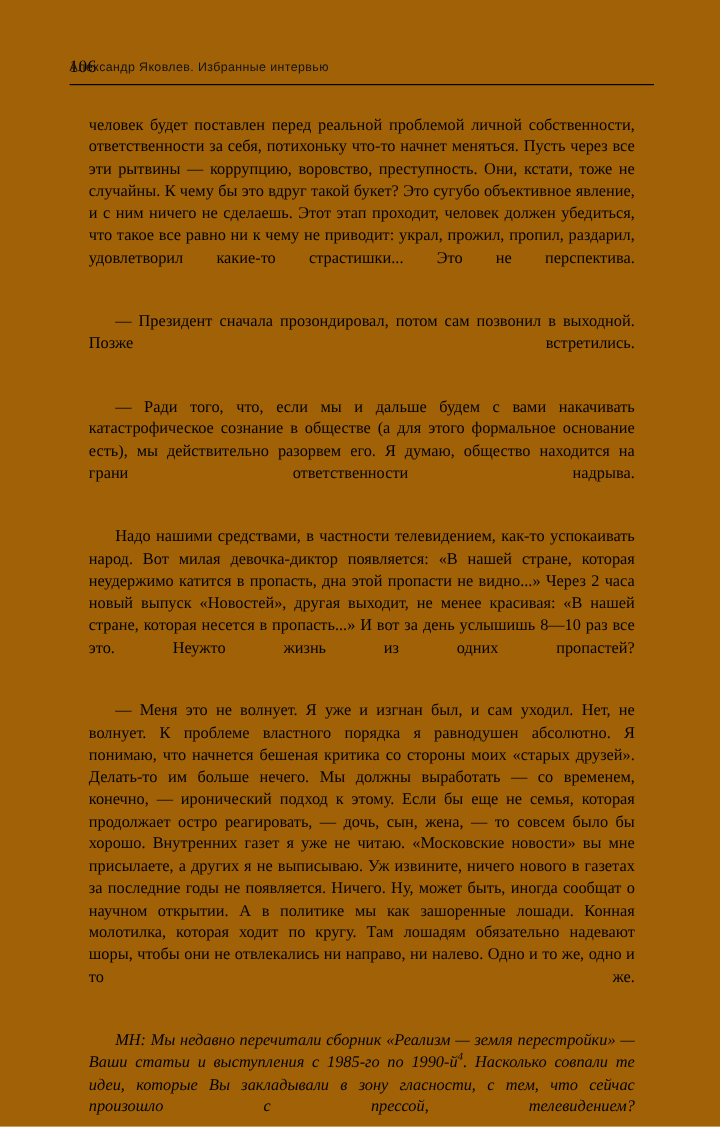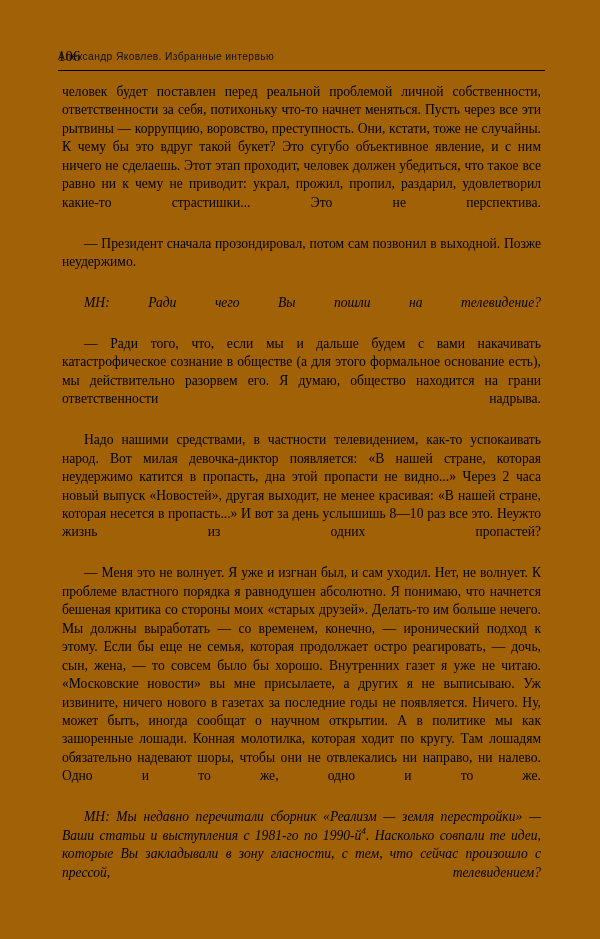--- a/index.html
+++ b/index.html
@@ -65,21 +65,21 @@
 
   
   .textblock {
     position: absolute;
     left: 58px;
     top: 79px;
     width: 487px;
   }
 
   p.para {
-    margin: 4px;
+    margin: 16px;
     padding: 0;
     font-size: 13.6px;
     line-height: 18.45px;
     text-align: justify;
     text-justify: inter-word;
     -webkit-hyphens: none;
     hyphens: none;
     word-spacing: 0.1px;
   }
   p.indent {
@@ -113,21 +113,20 @@
 <div class="page">
 
   <div class="running-head">
     <div class="folio">106</div>
     <div class="head-title">Александр Яковлев. Избранные интервью</div>
   </div>
   <div class="head-rule"></div>
 
   <div class="textblock" id="textblock">
       <p class="para flush">человек будет поставлен перед реальной проблемой личной собственности, ответственности за себя, потихоньку что-то начнет меняться. Пусть через все эти рытвины — коррупцию, воровство, преступность. Они, кстати, тоже не случайны. К чему бы это вдруг такой букет? Это сугубо объективное явление, и с ним ничего не сделаешь. Этот этап проходит, человек должен убедиться, что такое все равно ни к чему не приводит: украл, прожил, пропил, раздарил, удовлетворил какие-то страстишки... Это не перспектива.</p>
-      <p class="para indent">— Президент сначала прозондировал, потом сам позвонил в выходной. Позже неудержимо.</p>
-      <p class="para q">МН: Ради чего Вы пошли на телевидение?</p>
+      <p class="para indent">— Президент сначала прозондировал, потом сам позвонил в выходной. Позже встретились.</p>
       <p class="para indent">— Ради того, что, если мы и дальше будем с вами накачивать катастрофическое сознание в обществе (а для этого формальное основание есть), мы действительно разорвем его. Я думаю, общество находится на грани ответственности надрыва.</p>
       <p class="para indent">Надо нашими средствами, в частности телевидением, как-то успокаивать народ. Вот милая девочка-диктор появляется: «В нашей стране, которая неудержимо катится в пропасть, дна этой пропасти не видно...» Через 2 часа новый выпуск «Новостей», другая выходит, не менее красивая: «В нашей стране, которая несется в пропасть...» И вот за день услышишь 8—10 раз все это. Неужто жизнь из одних пропастей?</p>
       <p class="para indent">— Меня это не волнует. Я уже и изгнан был, и сам уходил. Нет, не волнует. К проблеме властного порядка я равнодушен абсолютно. Я понимаю, что начнется бешеная критика со стороны моих «старых друзей». Делать-то им больше нечего. Мы должны выработать — со временем, конечно, — иронический подход к этому. Если бы еще не семья, которая продолжает остро реагировать, — дочь, сын, жена, — то совсем было бы хорошо. Внутренних газет я уже не читаю. «Московские новости» вы мне присылаете, а других я не выписываю. Уж извините, ничего нового в газетах за последние годы не появляется. Ничего. Ну, может быть, иногда сообщат о научном открытии. А в политике мы как зашоренные лошади. Конная молотилка, которая ходит по кругу. Там лошадям обязательно надевают шоры, чтобы они не отвлекались ни направо, ни налево. Одно и то же, одно и то же.</p>
-      <p class="para q"><span>МН: Мы недавно перечитали сборник «Реализм — земля перестройки» — Ваши статьи и выступления с 1981-го по 1990-й</span><sup class="fn">4</sup><span>. Насколько совпали те идеи, которые Вы закладывали в зону гласности, с тем, что сейчас произошло с прессой, телевидением?</span></p>
+      <p class="para q"><span>МН: Мы недавно перечитали сборник «Реализм — земля перестройки» — Ваши статьи и выступления с 1985-го по 1990-й</span><sup class="fn">4</sup><span>. Насколько совпали те идеи, которые Вы закладывали в зону гласности, с тем, что сейчас произошло с прессой, телевидением?</span></p>
     </div>
 
 </div>
 
 </body></html>

